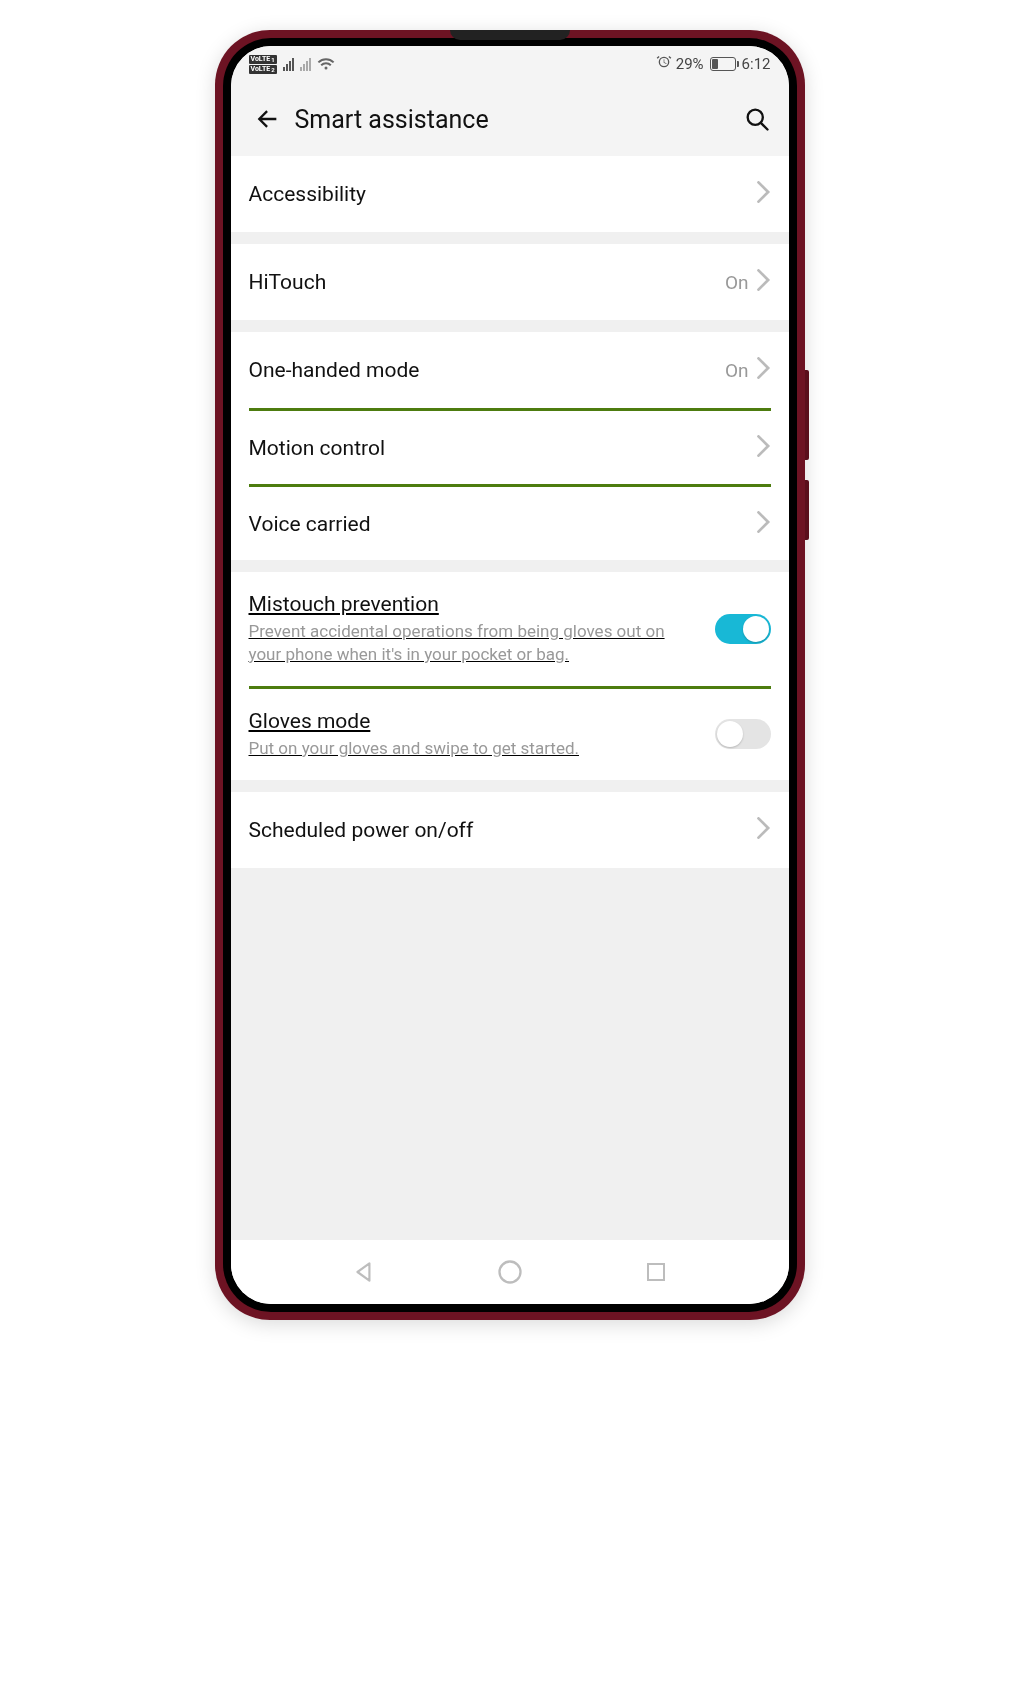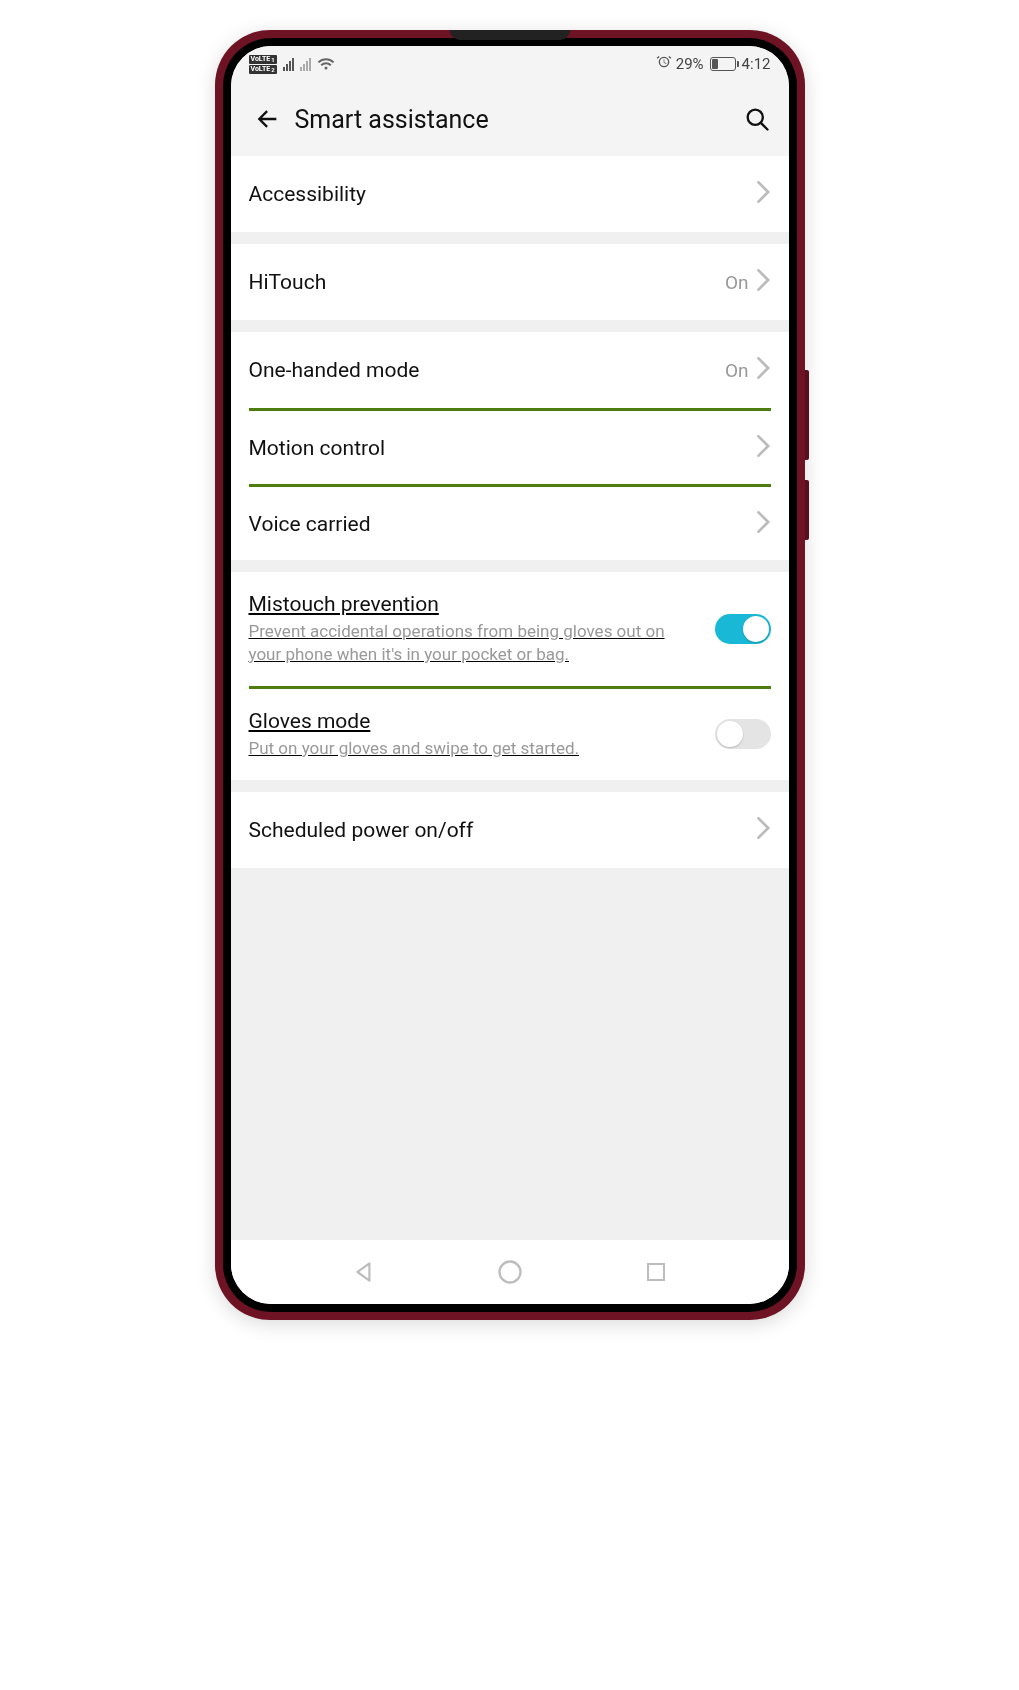--- a/index.html
+++ b/index.html
@@ -189,21 +189,21 @@
         <div class="status-right">
           <span>
             <svg width="16" height="16" viewBox="0 0 24 24">
                 <path fill="#555" d="M12 4a8 8 0 108 8 8 8 0 00-8-8zm0 14a6 6 0 116-6 6 6 0 01-6 6zm.5-10h-1v5l4 2 .5-.9-3.5-1.8zM4 3l1.3 1.5L2.5 7 1 5.5zM20 3l-1.3 1.5L21.5 7 23 5.5z"></path>
               </svg>
           </span>
           <span>29%</span>
           <span class="battery-ico">
               <span class="battery-fill"></span>
             </span>
-          <span>4:12</span>
+          <span>6:12</span>
         </div>
       </div>
 
       <div class="header">
         <div class="back-btn">
           <svg width="28" height="28" viewBox="0 0 24 24">
               <path d="M20 11H7.8l5-5L11.4 4.6 4 12l7.4 7.4L12.8 18l-5-5H20z" fill="#111"></path>
             </svg>
         </div>
         <div class="header-title">Smart assistance</div>

